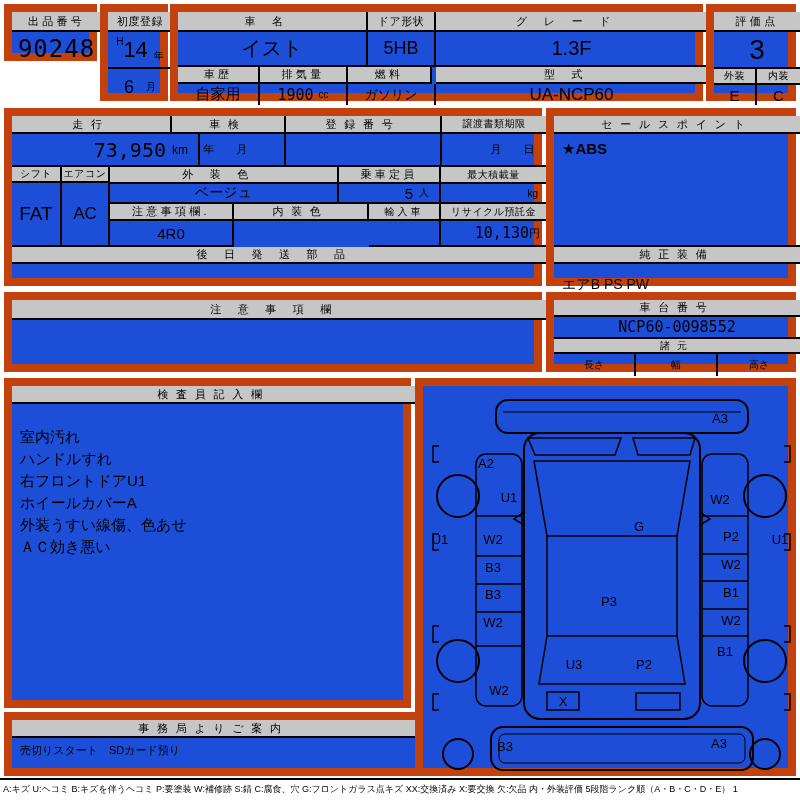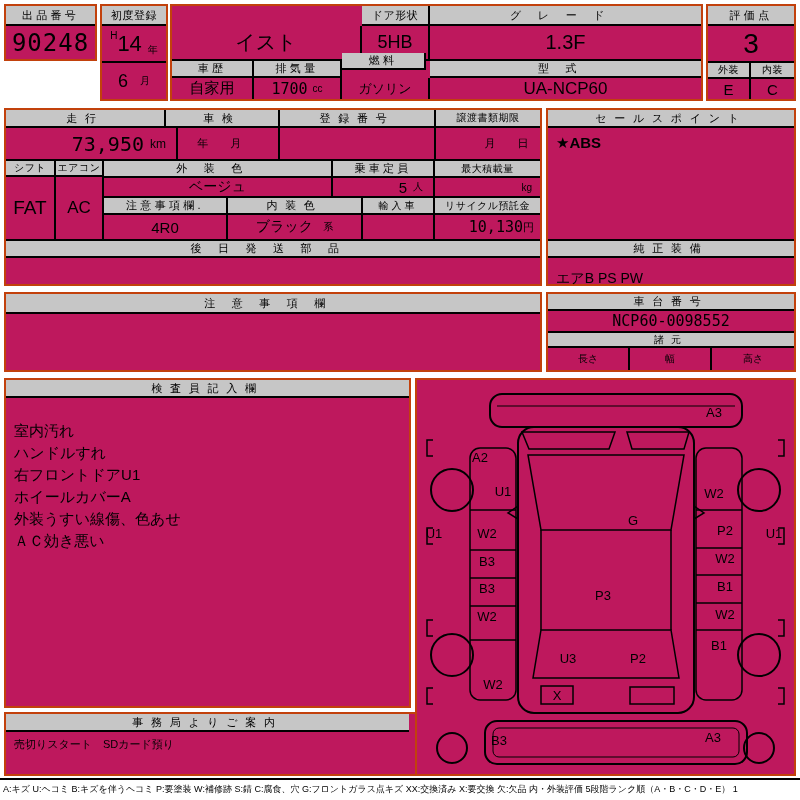--- a/index.html
+++ b/index.html
@@ -1,18 +1,18 @@
 <!DOCTYPE html>
 <html><head>
 <meta charset="utf-8">
 <style>
   * { margin:0; padding:0; box-sizing:border-box; }
   html,body { width:800px; height:800px; background:#fff; }
   body { font-family:"Liberation Sans","DejaVu Sans",sans-serif; color:#000; position:relative; }
-  .box  { position:absolute; border:2px solid #c2410c; background:#be185d; }
+  .box  { position:absolute; border:8px solid #c2410c; background:#1d4ed8; }
   .cell { position:absolute; display:flex; align-items:center; justify-content:center; overflow:hidden; white-space:nowrap; }
   .hdr  { background:#c6c6c6; font-size:11px; }
   .br { border-right:2px solid #000; }
   .bb { border-bottom:2px solid #000; }
   .ls0 { letter-spacing:0.05em; }
   .ls1 { letter-spacing:0.3em; }
   .ls2 { letter-spacing:0.7em; }
   .ls3 { letter-spacing:1.5em; }
   .num { font-family:"DejaVu Sans Mono","Liberation Mono",monospace; }
   .sm  { font-size:10px; }
@@ -38,32 +38,33 @@
     <span style="font-size:22px">14</span>
     <span class="sm" style="align-self:flex-end;margin:0 0 4px 6px">年</span>
   </div>
   <div class="cell" style="left:0;top:57px;width:64px;height:36px">
     <span style="font-size:18px">6</span>
     <span class="sm" style="margin-left:12px">月</span>
   </div>
 </div>
 
 <div class="box" style="left:170px;top:4px;width:533px;height:97px">
+  <div class="cell hdr br bb ls3" style="left:0;top:0;width:190px;height:20px">車名</div>
   <div class="cell hdr br bb ls0" style="left:190px;top:0;width:68px;height:20px">ドア形状</div>
   <div class="cell hdr bb ls3" style="left:258px;top:0;width:271px;height:20px">グレード</div>
   <div class="cell br bb" style="left:0;top:20px;width:190px;height:35px;font-size:20px">イスト</div>
   <div class="cell br bb" style="left:190px;top:20px;width:68px;height:35px;font-size:18px">5HB</div>
   <div class="cell bb" style="left:258px;top:20px;width:271px;height:35px;font-size:20px">1.3F</div>
   <div class="cell hdr br bb ls1" style="left:0;top:55px;width:82px;height:17px">車歴</div>
   <div class="cell hdr br bb ls1" style="left:82px;top:55px;width:88px;height:17px">排気量</div>
-  <div class="cell hdr br bb ls1" style="left:170px;top:47px;width:84px;height:17px">燃料</div>
+  <div class="cell hdr br bb ls1" style="left:170px;top:55px;width:84px;height:17px">燃料</div>
   <div class="cell hdr bb ls3" style="left:258px;top:55px;width:271px;height:17px">型式</div>
   <div class="cell br" style="left:0;top:72px;width:82px;height:21px;font-size:15px">自家用</div>
   <div class="cell br" style="left:82px;top:72px;width:88px;height:21px">
-    <span class="num" style="font-size:15px">1700</span>
+    <span class="num" style="font-size:15px">1900</span>
     <span class="sm" style="margin-left:5px">cc</span>
   </div>
   <div class="cell br" style="left:170px;top:72px;width:88px;height:21px;font-size:13px">ガソリン</div>
   <div class="cell" style="left:258px;top:72px;width:271px;height:21px;font-size:17px">UA-NCP60</div>
 </div>
 
 <div class="box" style="left:706px;top:4px;width:90px;height:97px">
   <div class="cell hdr bb ls1" style="left:0;top:0;width:86px;height:20px">評価点</div>
   <div class="cell bb" style="left:0;top:20px;width:86px;height:37px;font-size:28px">3</div>
   <div class="cell hdr br bb ls0 sm" style="left:0;top:57px;width:43px;height:16px">外装</div>
@@ -71,21 +72,21 @@
   <div class="cell br" style="left:0;top:73px;width:43px;height:20px;font-size:15px">E</div>
   <div class="cell" style="left:43px;top:73px;width:43px;height:20px;font-size:15px">C</div>
 </div>
 
 <div class="box" style="left:4px;top:108px;width:538px;height:178px">
   <div class="cell hdr br bb ls2" style="left:0;top:0;width:160px;height:18px">走行</div>
   <div class="cell hdr br bb ls2" style="left:160px;top:0;width:114px;height:18px">車検</div>
   <div class="cell hdr br bb ls2" style="left:274px;top:0;width:156px;height:18px">登録番号</div>
   <div class="cell hdr bb ls0 sm" style="left:430px;top:0;width:104px;height:18px">譲渡書類期限</div>
 
-  <div class="cell br bb right" style="left:0;top:18px;width:172px;height:33px;padding-right:10px">
+  <div class="cell br bb right" style="left:0;top:18px;width:188px;height:33px;padding-right:10px">
     <span class="num" style="font-size:20px">73,950</span>
     <span style="font-size:12px;margin-left:6px">km</span>
   </div>
   <div class="cell br bb" style="left:160px;top:18px;width:114px;height:33px;font-size:11px;letter-spacing:0.5em">年　月</div>
   <div class="cell br bb" style="left:274px;top:18px;width:156px;height:33px"></div>
   <div class="cell bb right" style="left:430px;top:18px;width:104px;height:33px;font-size:11px;letter-spacing:0.5em;padding-right:6px">月　日</div>
 
   <div class="cell hdr br bb ls0 sm" style="left:0;top:51px;width:50px;height:16px">シフト</div>
   <div class="cell hdr br bb ls0 sm" style="left:50px;top:51px;width:48px;height:16px">エアコン</div>
   <div class="cell br bb" style="left:0;top:67px;width:50px;height:64px;font-size:19px">FAT</div>
@@ -97,24 +98,20 @@
   <div class="cell br bb right" style="left:327px;top:68px;width:102px;height:20px;padding-right:10px">
     <span style="font-size:15px">5</span>
     <span class="sm" style="margin-left:6px">人</span>
   </div>
   <div class="cell hdr bb ls0 sm" style="left:429px;top:51px;width:105px;height:17px">最大積載量</div>
   <div class="cell bb right sm" style="left:429px;top:68px;width:105px;height:20px;padding-right:8px">kg</div>
 
   <div class="cell hdr br bb ls1" style="left:98px;top:88px;width:124px;height:17px">注意事項欄.</div>
   <div class="cell br bb" style="left:98px;top:105px;width:124px;height:26px;font-size:15px">4R0</div>
   <div class="cell hdr br bb ls2" style="left:222px;top:88px;width:135px;height:17px">内装色</div>
-  <div class="cell br bb" style="left:222px;top:105px;width:135px;height:26px">
-    <span style="font-size:14px">ブラック</span>
-    <span class="sm" style="margin-left:10px">系</span>
-  </div>
   <div class="cell hdr br bb ls1 sm" style="left:357px;top:88px;width:72px;height:17px">輸入車</div>
   <div class="cell br bb" style="left:357px;top:105px;width:72px;height:26px"></div>
   <div class="cell hdr bb ls0 sm" style="left:429px;top:88px;width:105px;height:17px">リサイクル預託金</div>
   <div class="cell bb right" style="left:429px;top:105px;width:105px;height:26px;padding-right:6px">
     <span class="num" style="font-size:15px">10,130</span>
     <span style="font-size:11px">円</span>
   </div>
 
   <div class="cell hdr bb ls3" style="left:0;top:131px;width:534px;height:17px">後日発送部品</div>
   <div class="cell" style="left:0;top:148px;width:534px;height:26px"></div>

